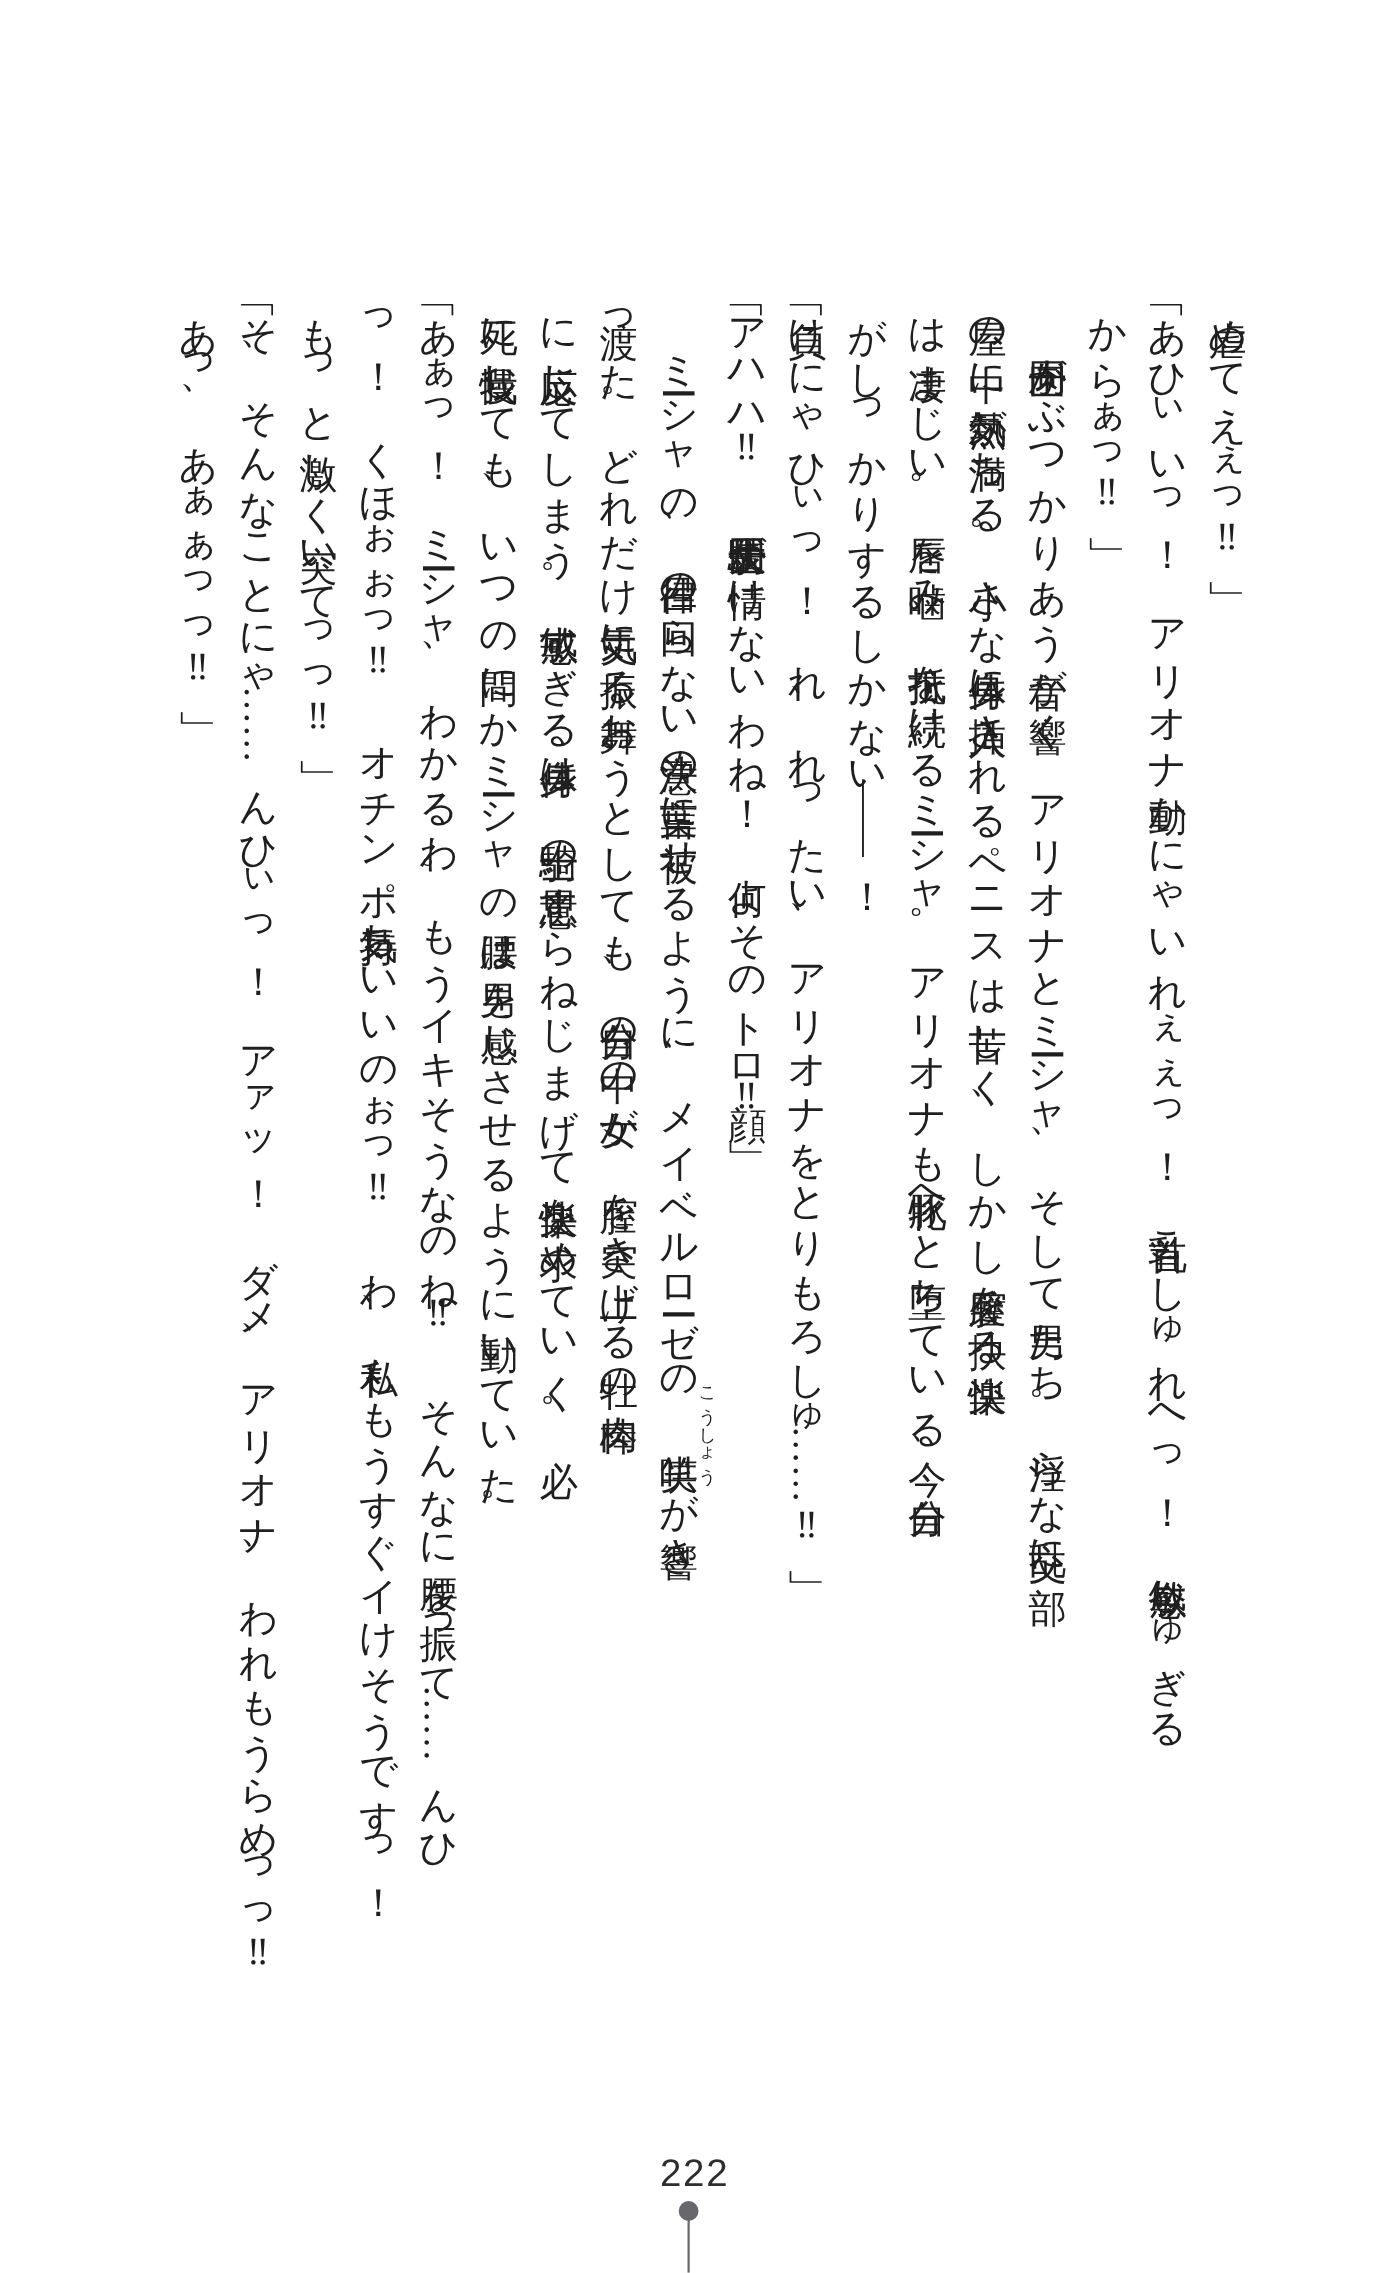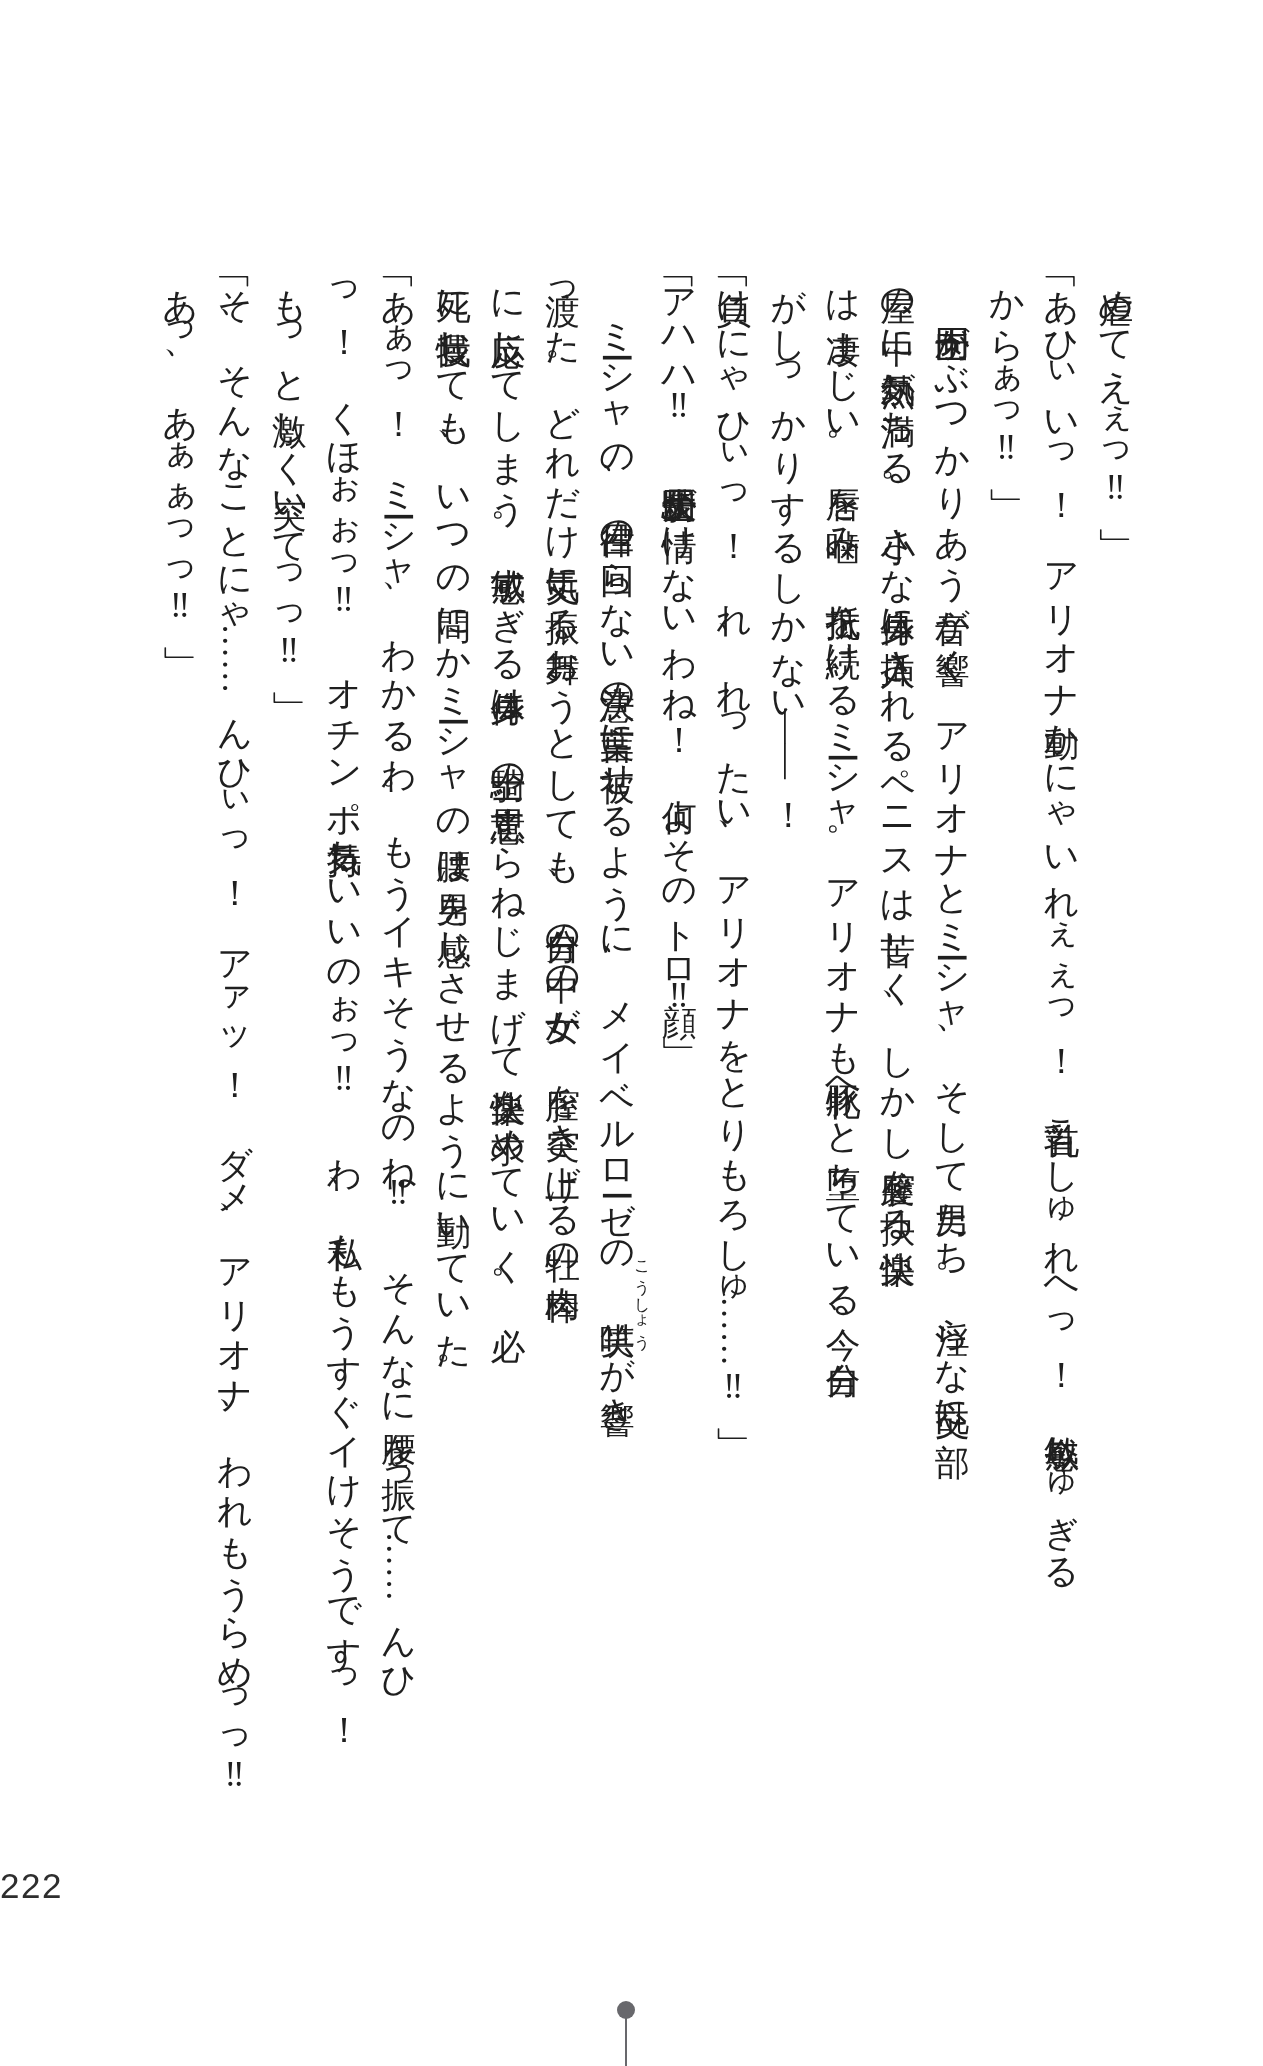--- a/index.html
+++ b/index.html
@@ -36,21 +36,22 @@
     text-indent:35.3px;     
   }
   ruby{ruby-align:center;}
   rt{
     font-size:16px;
     letter-spacing:0;
     font-family:"Liberation Serif","DejaVu Serif",serif;
   }
   .page-number{
     position:absolute;
-    top:1868px;left:0;width:100%;
+    top:1958px;left:0;width:100%;
+    text-align:center;
     font-family:"Liberation Sans","DejaVu Sans",sans-serif;
     font-weight:300;
     font-size:35px;
     line-height:35px;
     letter-spacing:1.5px;
     color:var(--pagenum);
   }
   .marker-dot{
     position:absolute;
     left:617px;top:2001px;

